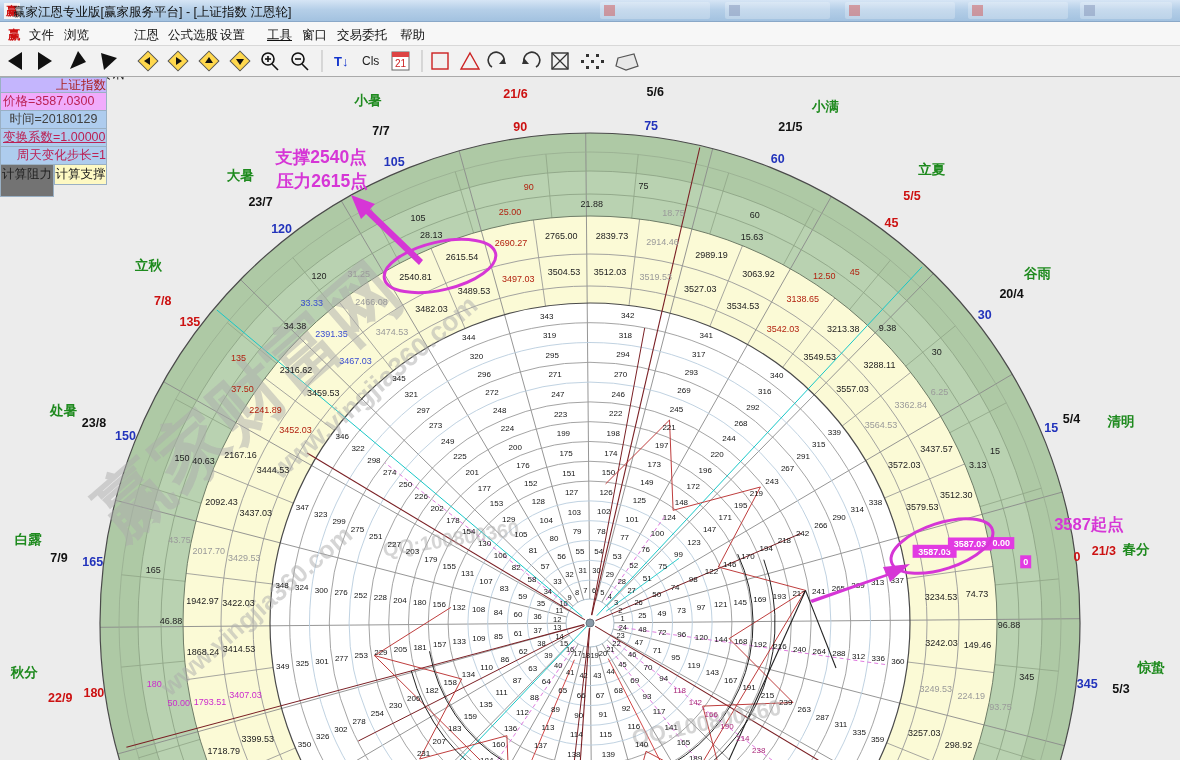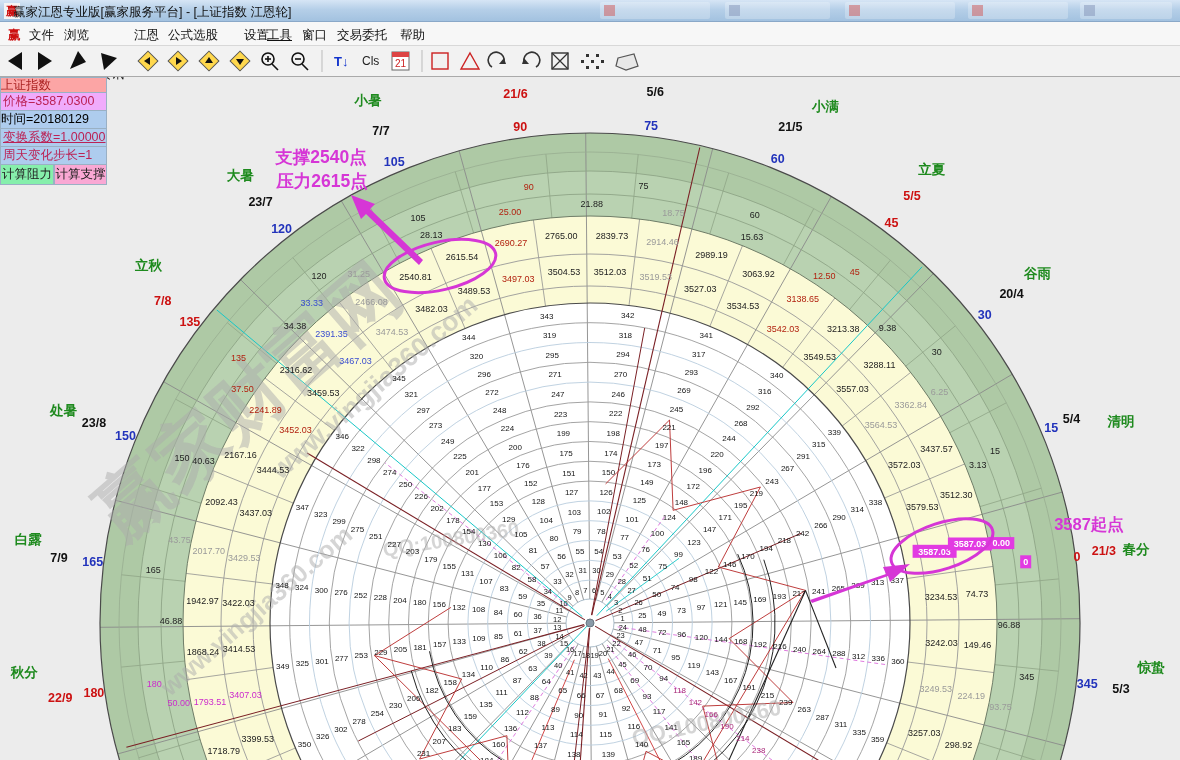--- a/index.html
+++ b/index.html
@@ -788,21 +788,21 @@
   <div class="gico" style="left:1084px;background:#8899bb;"></div>
 </div>
 
 <div id="menubar">
   <span style="left:8px;color:#cc1111;font-weight:bold;">赢</span>
   <span style="left:29px;">文件</span>
   <span style="left:64px;">浏览</span>
   <span style="left:99px;margin-top:39px;">资讯</span>
   <span style="left:134px;">江恩</span>
   <span style="left:168px;">公式选股</span>
-  <span style="left:244px;">设置</span>
+  <span style="left:220px;">设置</span>
   <span style="left:267px;text-decoration:underline;">工具</span>
   <span style="left:302px;">窗口</span>
   <span style="left:337px;">交易委托</span>
   <span style="left:400px;">帮助</span>
 </div>
 
 <div id="toolbar">
 <svg width="680" height="31" viewBox="0 0 680 31">
   <g fill="#111">
     <path d="M 8 15 L 22 6 L 22 24 Z"></path>
@@ -853,22 +853,22 @@
           <rect x="591" y="14" width="3" height="3"></rect>
           <rect x="601" y="14" width="3" height="3"></rect>
     <rect x="586" y="20" width="3" height="3"></rect>
           <rect x="596" y="20" width="3" height="3"></rect>
   </g>
   <path d="M 618 12 L 634 8 L 638 20 L 626 24 L 616 20 Z" fill="#e8e8e8" stroke="#555" stroke-width="1.2"></path>
 </svg>
 </div>
 
 <div id="panel">
-  <div class="r" style="top:0; height:16px; line-height:15px; background:#fca5a5; color:#aa2222; text-align:left; border-top:1px solid #9ab0c4;">上证指数</div>
+  <div class="r" style="top:0; height:16px; line-height:15px; background:#c4b5fd; color:#aa2222; text-align:right; border-top:1px solid #9ab0c4;">上证指数</div>
   <div class="r" style="top:16px; background:#f0abfc; color:#bb2255; padding-left:2px;">价格=3587.0300</div>
-  <div class="r" style="top:34px; background:#aeccee; color:#000000; padding-left:0;">时间=20180129</div>
+  <div class="r" style="top:34px; background:#aeccee; color:#404040; padding-left:0;text-align:center;">时间=20180129</div>
   <div class="r" style="top:52px; background:#aeccee; color:#bb2255; padding-left:2px;text-decoration:underline;">变换系数=1.00000</div>
-  <div class="r" style="top:70px; background:#aeccee; color:#bb2255; padding-left:2px;">周天变化步长=1</div>
-  <div class="r" style="top:88px; height:20px; line-height:19px; width:54px; background:#86efac; color:#222; text-align:center;">计算阻力</div>
-  <div class="r" style="top:88px; height:20px; line-height:19px; left:54px; width:53px; background:#f9a8d4; color:#222; text-align:center;">计算支撑</div>
+  <div class="r" style="top:70px; background:#aeccee; color:#bb2255; padding-left:2px;text-align:right;">周天变化步长=1</div>
+  <div class="r" style="top:88px; height:32px; line-height:19px; width:54px; background:#737373; color:#222; text-align:center;">计算阻力</div>
+  <div class="r" style="top:88px; height:20px; line-height:19px; left:54px; width:53px; background:#fef9c3; color:#222; text-align:center;">计算支撑</div>
 </div>
 
 </div>
 
 </body></html>

